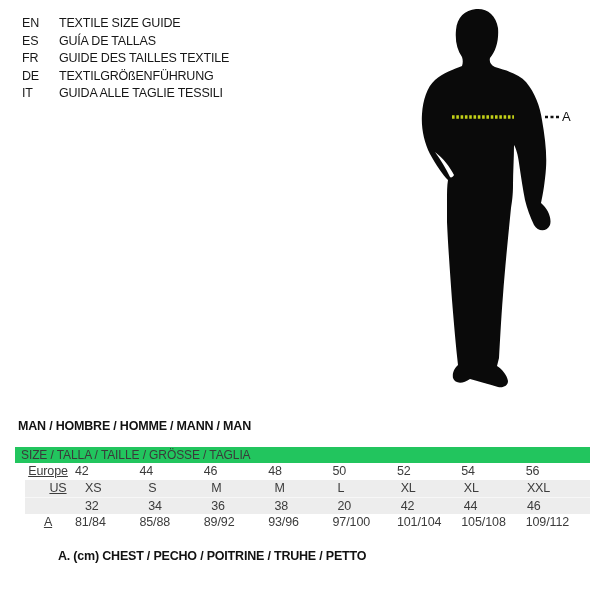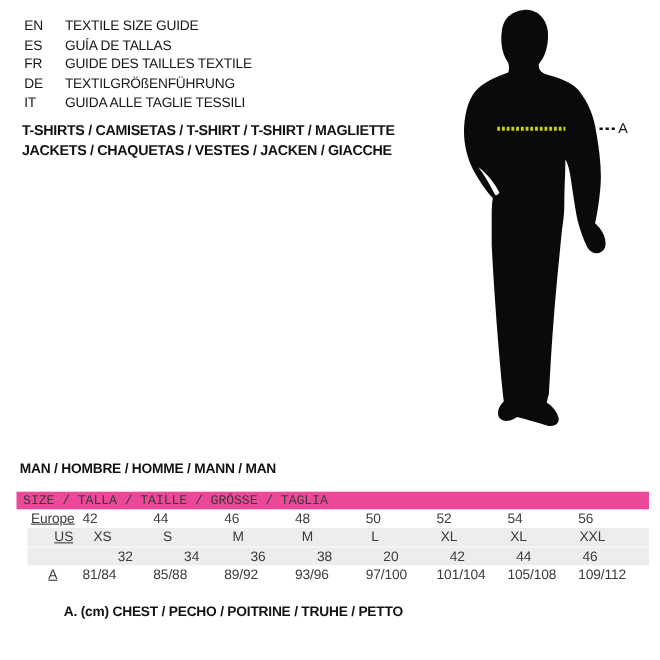--- a/index.html
+++ b/index.html
@@ -28,21 +28,21 @@
   
   .section-title{position:absolute;left:18px;top:419px;font-weight:700;font-size:12.5px;letter-spacing:-0.2px;color:#121212;white-space:nowrap;}
 
   
   .size-table{position:absolute;left:15px;top:447px;width:575px;}
   .st-header{height:16px;line-height:16px;font-size:12px;letter-spacing:-0.1px;padding-left:6px;color:#3a3a3a;box-sizing:border-box;}
   .st-row{display:flex;height:17px;line-height:17px;font-size:12.5px;letter-spacing:-0.1px;color:#3c3c3c;}
   .st-label{flex:0 0 60px;padding-left:6px;box-sizing:border-box;text-align:center;text-decoration:underline;}
   .st-cell{flex:1;}
   .st-row.stripe{background:#ededed;margin-left:10px;}
-  .st-row.stripe + .st-row.stripe{border-top:1px solid #f7f7f7;height:16px;line-height:16px;padding-left:22px;}
+  .st-row.stripe + .st-row.stripe{border-top:1px solid #f7f7f7;height:16px;line-height:16px;}
 
   
   .footnote{position:absolute;left:18px;top:549px;font-weight:700;font-size:12.5px;letter-spacing:-0.2px;color:#121212;white-space:nowrap;margin-left:40px;}
 </style>
 </head>
 <body>
 
 <div class="canvas">
 
   <div class="lang-list">
@@ -61,37 +61,33 @@
     <div class="lang-row">
       <span class="lang-code">DE</span>
       <span class="lang-text">TEXTILGRÖßENFÜHRUNG</span>
     </div>
     <div class="lang-row">
       <span class="lang-code">IT</span>
       <span class="lang-text">GUIDA ALLE TAGLIE TESSILI</span>
     </div>
   </div>
 
-  <div class="product-lines">
-    <div>T-SHIRTS / CAMISETAS / T-SHIRT / T-SHIRT / MAGLIETTE</div>
-    <div>JACKETS / CHAQUETAS / VESTES / JACKEN / GIACCHE</div>
-  </div>
 
   <svg class="figure-wrap" viewBox="0 0 200 420" width="200" height="420" xmlns="http://www.w3.org/2000/svg">
     <path d="M76 9 C87 8 96 15 98 28 C99 40 96 51 90 58 C89 62 91 65 95 67 C109 71 120 75 126 82 C135 93 140 106 142 120 C145 137 147 154 146 168 C145 182 143 194 141 203 C148 209 152 218 150 225 C147 232 138 232 134 225 C130 217 127 208 125 200 C123 190 121 177 119 163 C118 155 116 148 114 145 C114 158 113 172 113 185 C113 195 112 202 111 208 C108 238 105 268 103 295 C101 320 100 342 99 358 L97 366 C102 369 107 375 108 381 C108 386 103 388 98 387 C88 384 78 381 70 379 C63 384 55 384 53 378 C52 372 55 368 58 365 C56 348 54 325 52 300 C50 272 48 245 47 222 C47 214 47 206 47 200 C47 192 47 186 48 180 C43 175 36 165 30 154 C24 142 21 128 22 114 C23 100 27 87 35 80 C43 73 54 69 62 66 C63 63 63 60 62 57 C57 50 55 41 56 30 C57 17 65 10 76 9 Z" fill="#0a0a0a"></path>
     <path fill="#ffffff" d="M50 177 C46 169 41 160 35 152 C43 158 50 167 54 175 C53 177 51 178 50 177 Z"></path>
     <line x1="52" y1="117" x2="114" y2="117" stroke-width="3.6" stroke-dasharray="2.6 1.7" stroke="#c3d118"></line>
     <line x1="145" y1="117" x2="159" y2="117" stroke-width="2.4" stroke-dasharray="3 2.5" stroke="#111111"></line>
   </svg>
   <span class="chest-label">A</span>
 
   <div class="section-title">MAN / HOMBRE / HOMME / MANN / MAN</div>
 
   <div class="size-table">
-    <div class="st-header" style="background: #ec4899; font-family: Liberation Mono, monospace;">SIZE / TALLA / TAILLE / GRÖSSE / TAGLIA</div>
+    <div class="st-header" style="background: #22c55e;">SIZE / TALLA / TAILLE / GRÖSSE / TAGLIA</div>
 
     <div class="st-row">
       <span class="st-label">Europe</span>
       <span class="st-cell">42</span>
       <span class="st-cell">44</span>
       <span class="st-cell">46</span>
       <span class="st-cell">48</span>
       <span class="st-cell">50</span>
       <span class="st-cell">52</span>
       <span class="st-cell">54</span>

